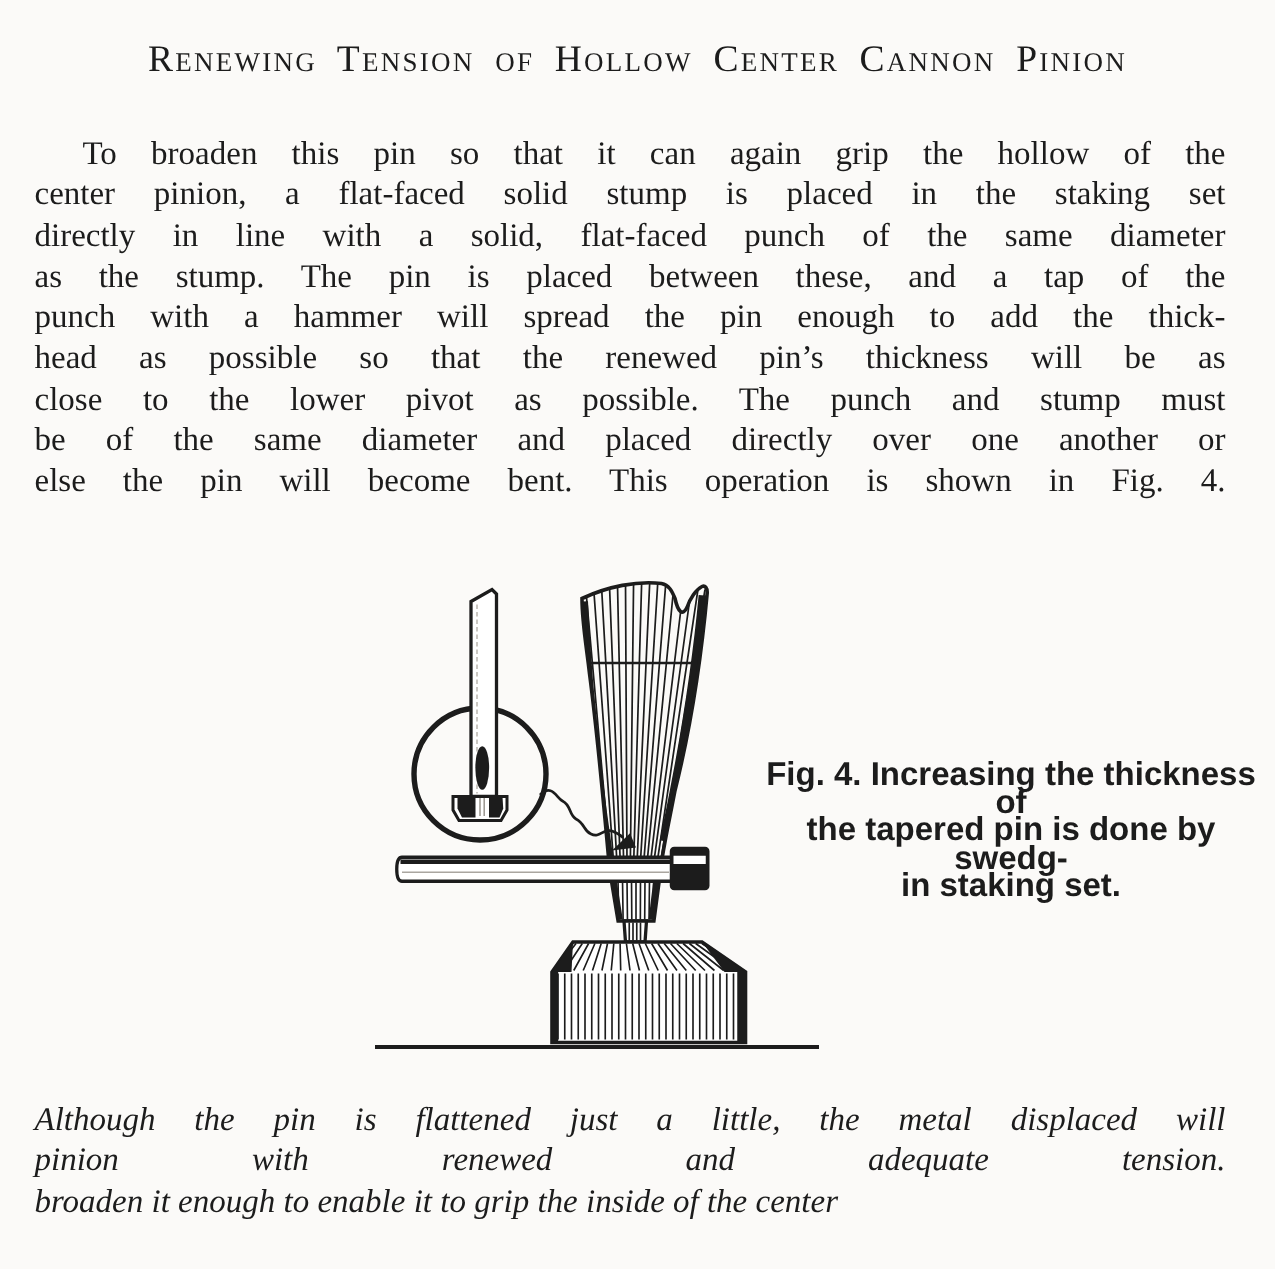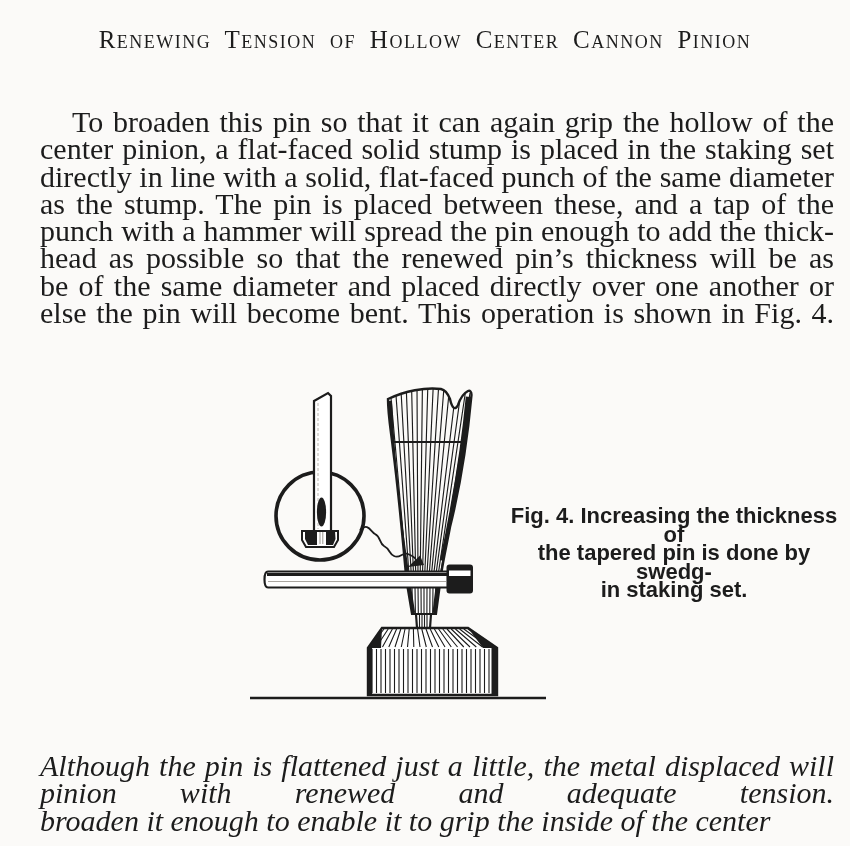--- a/index.html
+++ b/index.html
@@ -21,24 +21,23 @@
     top:26px;left:0;right:0;
     text-align:center;
     font-variant:small-caps;
     font-size:25px;
     letter-spacing:1.5px;
     word-spacing:6px;
     color:var(--ink);
   }
   .para{
     position:absolute;
-    left:40px;
+    left:23px;
     width:794px;
-    font-size:30px;
-    margin-top:20px;
+    font-size:22px;
   }
   .para .tline{
     height:27.3px;
     line-height:27.3px;
     text-align:justify;
     text-align-last:justify;
   }
   .para1{top:88px;}
   .para1 .tline:first-child{text-indent:32px;}
   .para2{top:732px;font-style:italic;}
@@ -68,20 +67,21 @@
 
   <div class="title">Renewing Tension of Hollow Center Cannon Pinion</div>
 
   <div class="para para1">
       <div class="tline">To broaden this pin so that it can again grip the hollow of the</div>
       <div class="tline">center pinion, a flat-faced solid stump is placed in the staking set</div>
       <div class="tline">directly in line with a solid, flat-faced punch of the same diameter</div>
       <div class="tline">as the stump.  The pin is placed between these, and a tap of the</div>
       <div class="tline">punch with a hammer will spread the pin enough to add the thick-</div>
       <div class="tline">head as possible so that the renewed pin’s thickness will be as</div>
+      <div class="tline">close to the lower pivot as possible.  The punch and stump must</div>
       <div class="tline">be of the same diameter and placed directly over one another or</div>
       <div class="tline">else the pin will become bent.  This operation is shown in Fig. 4.</div>
     </div>
 
   <div class="figure-art">
     <svg viewBox="0 0 320 320" width="320" height="320">
       <defs>
         <clipPath id="punchClip">
           <path d="M148,14 C165,6 185,2 201,4 C206,5 208,9 210,14 C212,23 215,26 218,20 C220,14 224,8 228,6 C230,5 231.5,7 231.5,10 C228,48 221,98 210,142 C207,158 203,176 201,190 L166,190 C163,158 159,110 153,64 C151,46 148,30 148,14 Z"></path>
         </clipPath>

